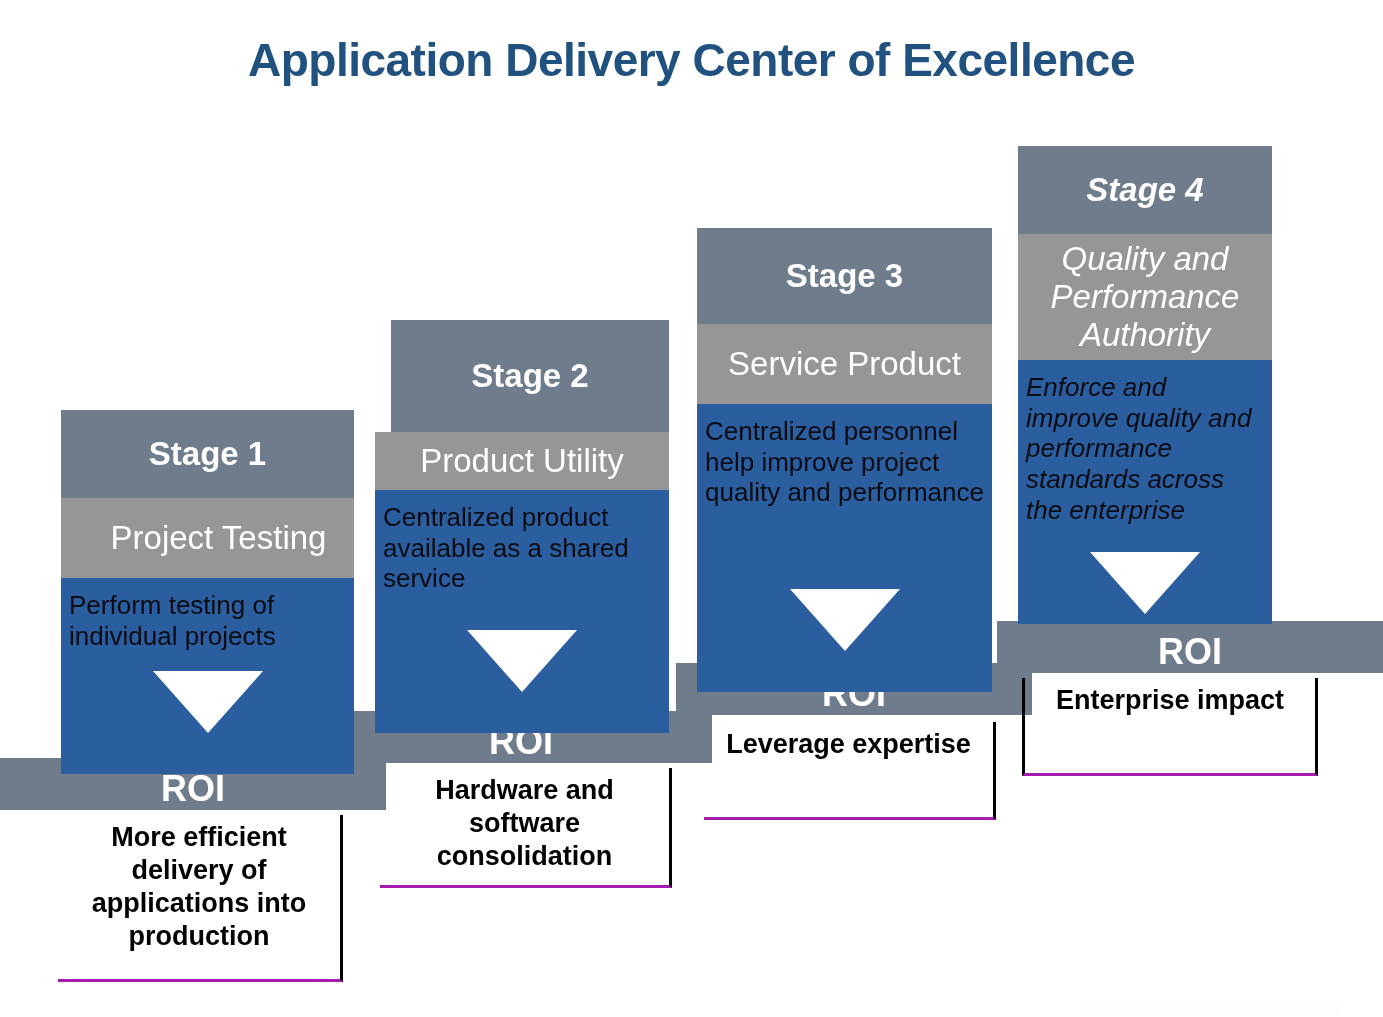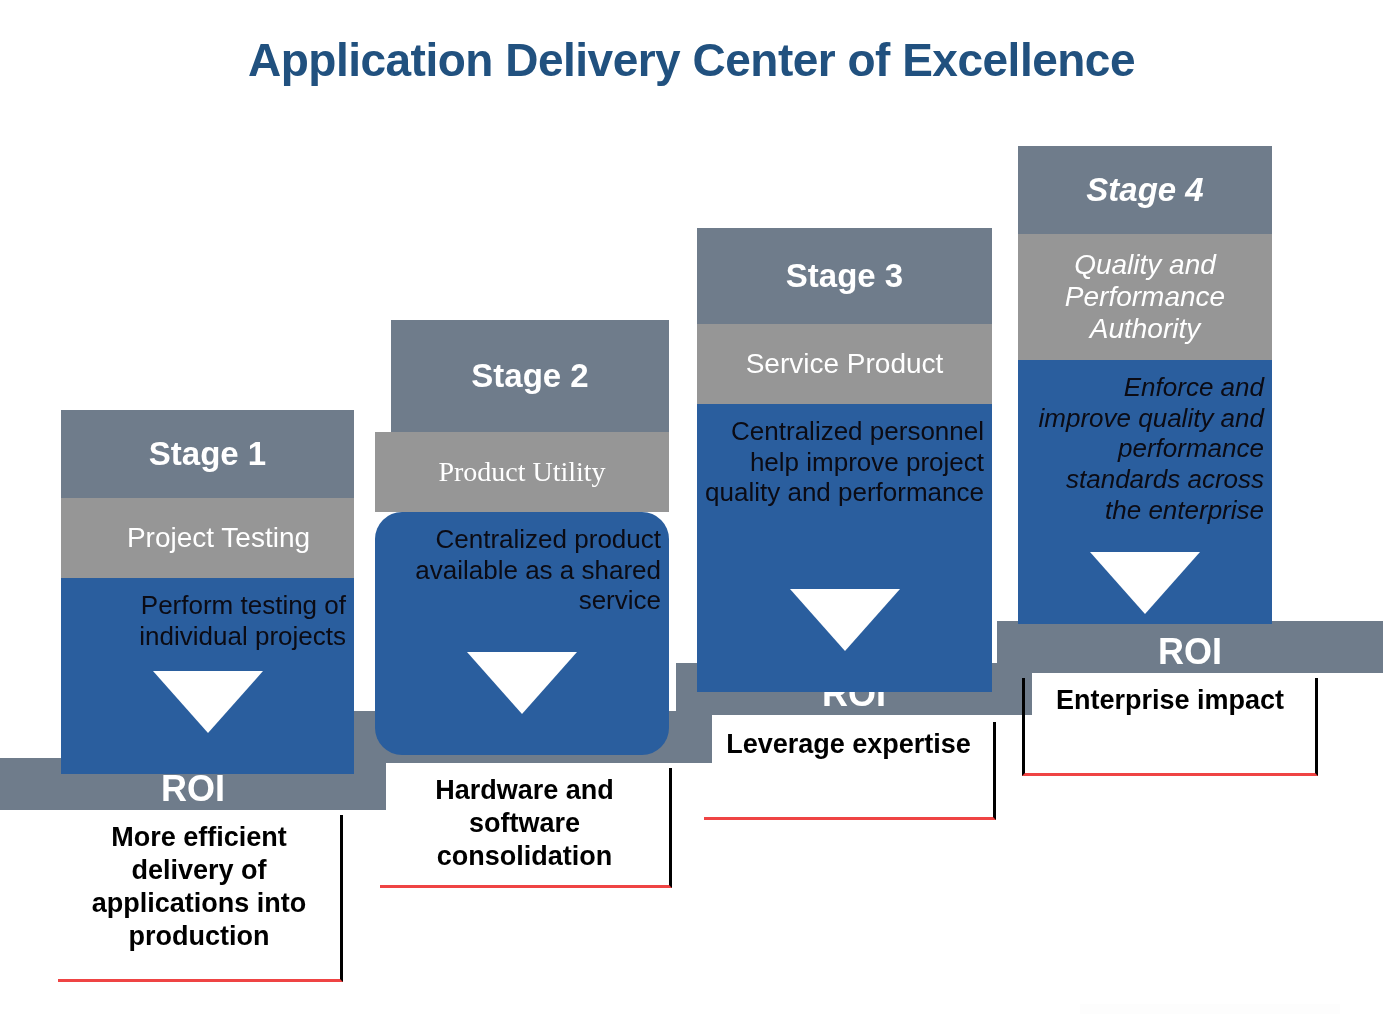--- a/index.html
+++ b/index.html
@@ -71,36 +71,36 @@
     font-weight: bold;
     display: flex;
     align-items: center;
     justify-content: center;
     box-sizing: border-box;
     text-align: center;
   }
   .stage-sub {
     background: #969696;
     color: #ffffff;
-    font-size: 28px;
+    font-size: 33px;
     font-weight: normal;
     display: flex;
     align-items: center;
     justify-content: center;
     box-sizing: border-box;
     text-align: center;
     line-height: 1.15;
     padding: 2px 6px;
   }
   .stage-body {
     background: #2A5E9E;
     color: #0B0B14;
     font-size: 26px;
     box-sizing: border-box;
-    text-align: right;
+    text-align: left;
     line-height: 1.18;
     position: relative;
     padding: 12px 8px 0 8px;
   }
   .stage-body-text {
     display: block;
   }
   .arrow-down {
     position: absolute;
     left: 50%;
@@ -110,21 +110,21 @@
     border-left: 55px solid transparent;
     border-right: 55px solid transparent;
     border-top: 62px solid #ffffff;
   }
 
   
   .callout {
     position: absolute;
     box-sizing: border-box;
     border-right: 3px solid #000000;
-    border-bottom: 3px solid #ef4444;
+    border-bottom: 3px solid #a21caf;
     background: transparent;
     color: #000000;
     font-size: 27px;
     font-weight: bold;
     line-height: 1.22;
     text-align: center;
     display: flex;
     align-items: flex-start;
     justify-content: center;
     padding-top: 6px;
@@ -171,22 +171,22 @@
     <div class="stage-header" style="height:88px;">Stage 1</div>
     <div class="stage-sub" style="height:80px;padding-left:28px;">Project Testing</div>
     <div class="stage-body" style="height:196px;">
       <span class="stage-body-text">Perform testing of individual projects</span>
       <span class="arrow-down" style="top:93px;"></span>
     </div>
   </div>
 
   <div class="stage" style="left:375px; top:320px; width:294px;">
     <div class="stage-header" style="height:112px;margin-left:16px;">Stage 2</div>
-    <div class="stage-sub" style="height:80px;font-family:Liberation Serif, serif;">Product Utility</div>
-    <div class="stage-body" style="height:243px;border-radius:27px;">
+    <div class="stage-sub" style="height:58px;">Product Utility</div>
+    <div class="stage-body" style="height:243px;">
       <span class="stage-body-text">Centralized product available as a shared service</span>
       <span class="arrow-down" style="top:140px;"></span>
     </div>
   </div>
 
   <div class="stage" style="left:697px; top:228px; width:295px;">
     <div class="stage-header" style="height:96px;">Stage 3</div>
     <div class="stage-sub" style="height:80px;">Service Product</div>
     <div class="stage-body" style="height:288px;">
       <span class="stage-body-text">Centralized personnel help improve project quality and performance</span>

